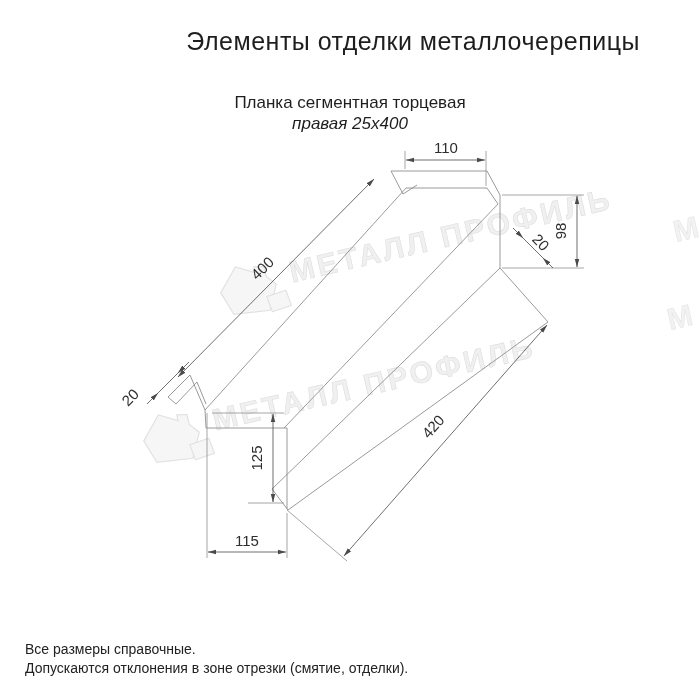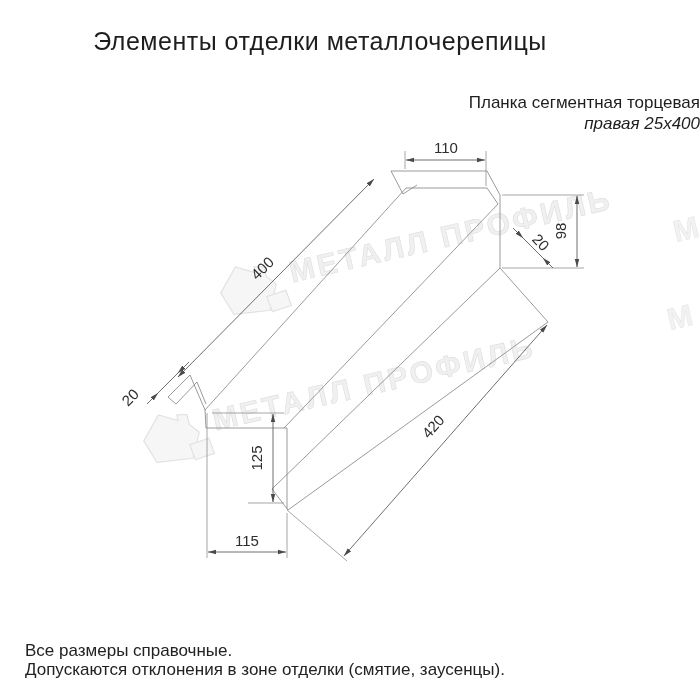--- a/index.html
+++ b/index.html
@@ -1,24 +1,24 @@
 <!DOCTYPE html>
 <html><head>
 <meta charset="utf-8">
 <style>
   html,body{margin:0;padding:0;background:#ffffff;}
   body{width:700px;height:700px;position:relative;overflow:hidden;
        font-family:"Liberation Sans",sans-serif;color:#1b1b1b;}
-  .page-title{position:absolute;top:27px;left:0;width:640px;text-align:center;
+  .page-title{position:absolute;top:27px;left:0;width:640px;text-align:right;
        font-size:25px;letter-spacing:0.5px;color:#1e1e1e;}
-  .subtitle{position:absolute;left:0;width:700px;text-align:right;
+  .subtitle{position:absolute;left:0;width:700px;text-align:center;
        font-size:17px;color:#1e1e1e;}
   .subtitle.l1{top:93px;}
   .subtitle.l2{top:114px;font-style:italic;}
-  .footer-note{position:absolute;left:25px;font-size:17px;color:#222;}
+  .footer-note{position:absolute;left:25px;font-size:14px;color:#222;}
   .footer-note.l1{top:641px;}
   .footer-note.l2{top:660px;}
   svg text{font-family:"Liberation Sans",sans-serif;}
   .dim-label{font-size:15px;fill:#2e2e2e;}
   .part-line{stroke:#8f8f8f;stroke-width:0.9;fill:none;}
   .dim-line{stroke:#4a4a4a;stroke-width:0.8;fill:none;}
   .ext-line{stroke:#8f8f8f;stroke-width:0.8;fill:none;}
   .wm-text{font-size:30px;font-weight:bold;letter-spacing:3px;
        fill:#f0f0f0;stroke:#dedede;stroke-width:0.6;}
   .wm-shape{fill:#f6f6f6;stroke:#e2e2e2;stroke-width:1.2;}
@@ -133,13 +133,13 @@
 
   <g>
     <line class="dim-line" x1="147" y1="404" x2="158" y2="393" marker-end="url(#arw)"></line>
     <line class="dim-line" x1="158" y1="393" x2="178" y2="373"></line>
     <line class="dim-line" x1="189" y1="362" x2="178" y2="373" marker-end="url(#arw)"></line>
     <text class="dim-label" transform="translate(134,401) rotate(-45)" text-anchor="middle">20</text>
   </g>
 </svg>
 
 <div class="footer-note l1">Все размеры справочные.</div>
-<div class="footer-note l2">Допускаются отклонения в зоне отделки (смятие, заусенцы).</div>
+<div class="footer-note l2">Допускаются отклонения в зоне отрезки (смятие, отделки).</div>
 
 </body></html>

